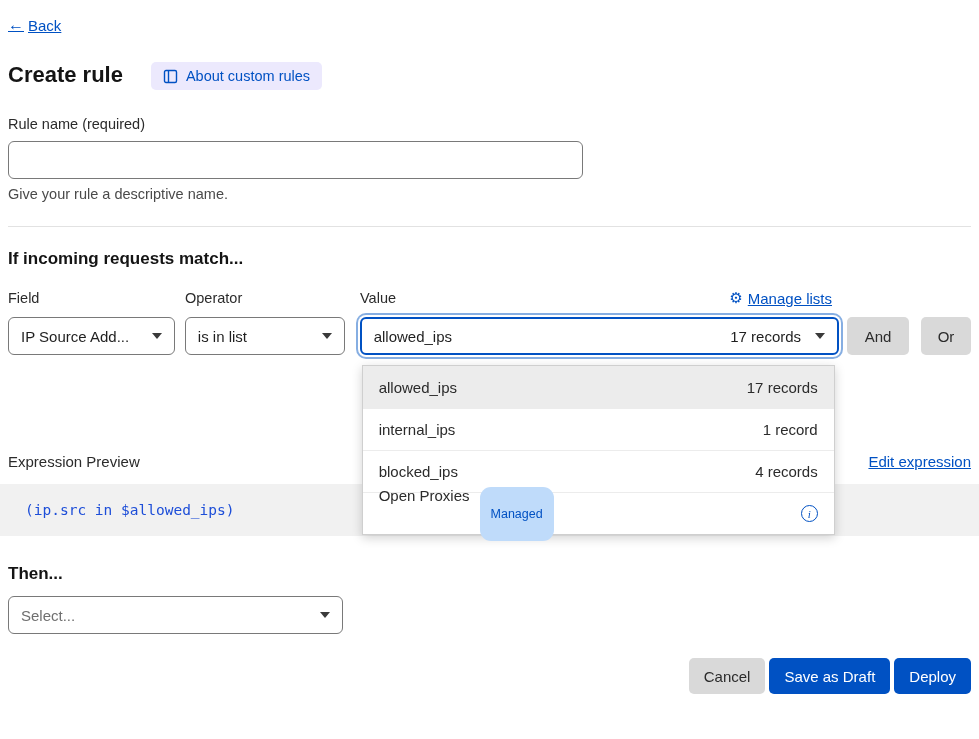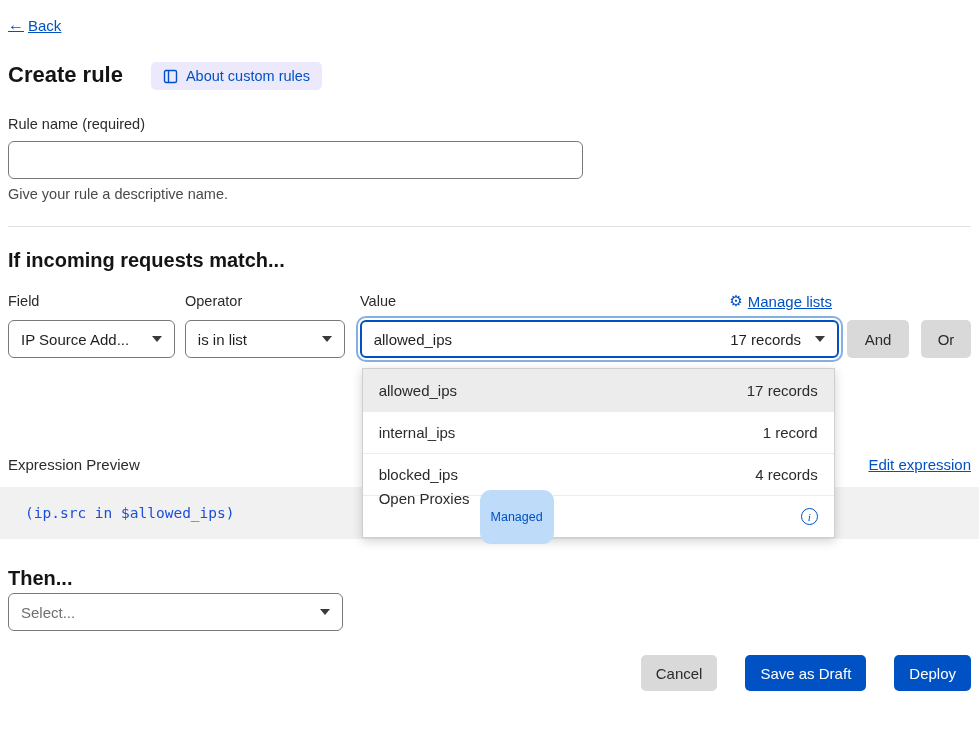--- a/index.html
+++ b/index.html
@@ -41,21 +41,21 @@
     width: 575px; height: 38px;
     border: 1px solid #797979; border-radius: 6px;
     padding: 0 12px; font-size: 15px;
     font-family: "Liberation Sans", sans-serif;
     outline: none; display: block;
   }
   .helper-text { margin-top: 7px; font-size: 14.5px; color: #4a4a4a; }
 
   .divider { margin-top: 24px; border: none; border-top: 1px solid #e2e2e2; width: 100%; }
 
-  .section-heading { margin-top: 22px; font-size: 20px; font-weight: bold; color: #141414; }
+  .section-heading { margin-top: 22px; font-size: 17px; font-weight: bold; color: #141414; }
 
   
   .match-labels { display: flex; align-items: center; margin-top: 20px; font-size: 14.5px; color: #2b2b2b; }
   .lbl-field { width: 177px; }
   .lbl-operator { width: 175px; }
   .lbl-value { flex: 0 0 auto; }
   .manage-lists {
     margin-left: auto; margin-right: 139px;
     display: inline-flex; align-items: center; gap: 5px;
     color: #0051c3; cursor: pointer; font-size: 15px;
@@ -136,24 +136,24 @@
   .code-block {
     margin: 14px -8px 0 -8px;
     background: #f1f1f1; height: 52px;
     display: flex; align-items: center; padding-left: 25px;
   }
   .code-text { font-family: "DejaVu Sans Mono", monospace; font-size: 14.5px; color: #1d4ed8; }
 
   
   .then-heading { margin-top: 28px; }
   .action-label { margin-top: 14px; }
-  .action-select { width: 335px; margin-top: 3px; color: #6f6f6f; }
-
-  
-  .footer-row { display: flex; justify-content: flex-end; gap: 28px; margin-top: 24px; }
+  .action-select { width: 335px; margin-top: 12px; color: #6f6f6f; }
+
+  
+  .footer-row { display: flex; justify-content: flex-end; gap: 4px; margin-top: 24px; }
   .footer-row .btn { height: 36px; }
   .btn-primary { background: #0051c3; color: #ffffff; }
 </style>
 </head>
 <body>
 
 <div class="container">
 
   <a class="back-link">
     <span class="back-arrow">←</span>

